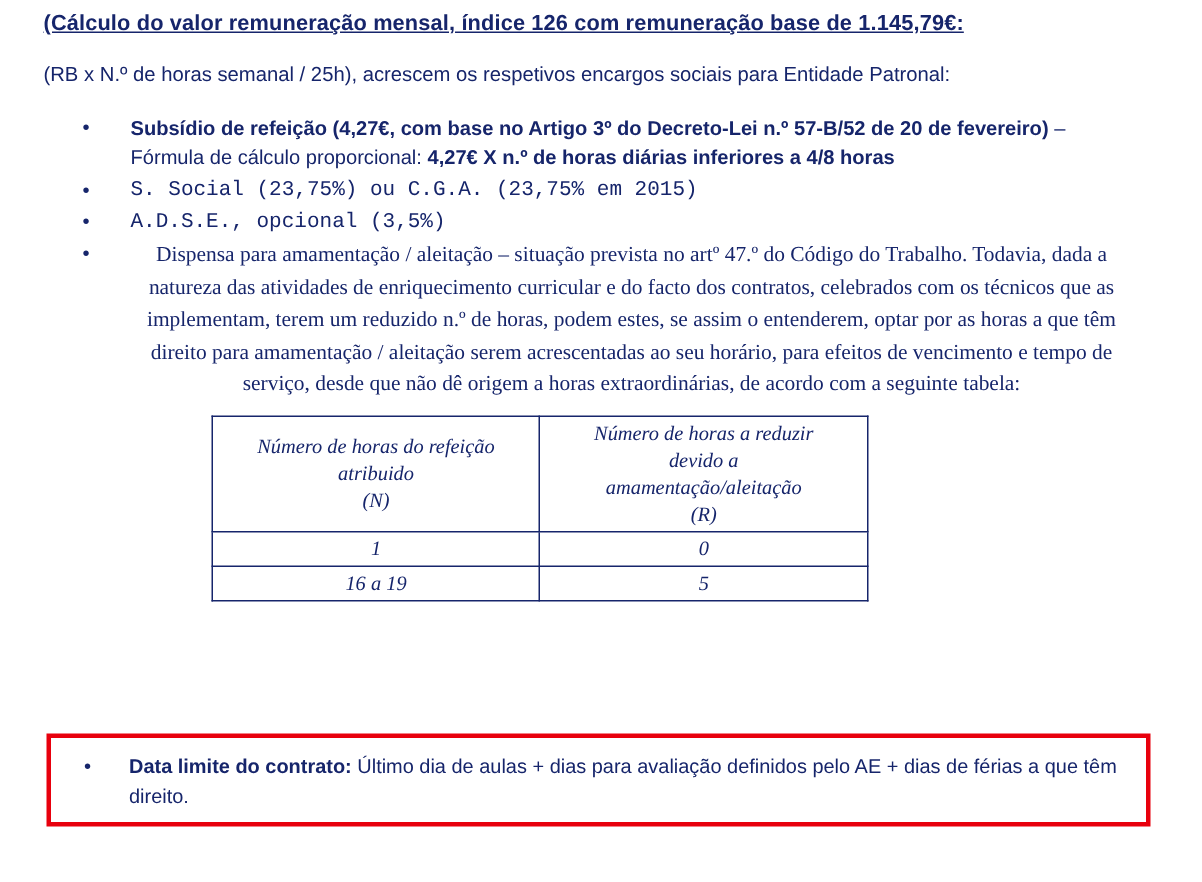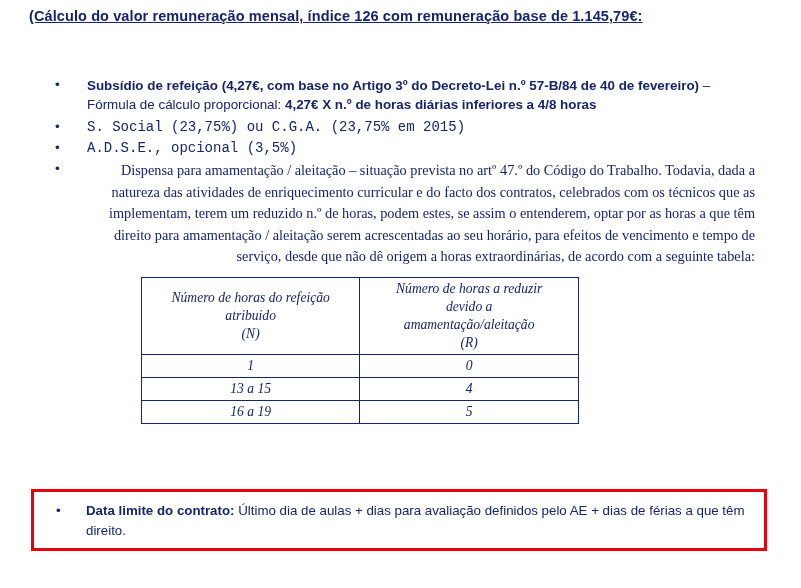--- a/index.html
+++ b/index.html
@@ -75,21 +75,21 @@
   .b1 .bullet-text .reg { font-weight: normal; }
   .b2 .bullet-text, .b3 .bullet-text {
     font-family: Liberation Mono, monospace;
     font-size: 14px;
     line-height: 19px;
   }
   .b4 .bullet-text {
     font-family: "Liberation Serif", serif;
     font-size: 14.3px;
     line-height: 21.5px;
-    text-align: right;
+    text-align: center;
   }
   .b2 { margin-top: 4px; }
   .b3 { margin-top: 1px; }
   .b4 { margin-top: 1px; }
 
   table.hours {
     position: absolute;
     left: 141px;
     top: 277px;
     width: 438px;
@@ -143,26 +143,27 @@
   }
   .highlight-content .bold { font-weight: bold; }
 </style>
 </head>
 <body>
 
 <div class="page">
 
   <div class="heading">(Cálculo do valor remuneração mensal, índice 126 com remuneração base de 1.145,79€:</div>
 
+  <div class="intro">(RB x N.º de horas semanal / 25h), acrescem os respetivos encargos sociais para Entidade Patronal:</div>
 
   <div class="bullets">
 
     <div class="bullet-row b1">
       <span class="bullet-dot">•</span>
-      <span class="bullet-text"><span>Subsídio de refeição (4,27€, com base no Artigo 3º do Decreto-Lei n.º 57-B/84 de 40 de fevereiro)</span><span class="reg"> – Fórmula de cálculo proporcional: </span><span>4,27€ X n.º de horas diárias inferiores a 4/8 horas</span></span>
+      <span class="bullet-text"><span>Subsídio de refeição (4,27€, com base no Artigo 3º do Decreto-Lei n.º 57-B/52 de 20 de fevereiro)</span><span class="reg"> – Fórmula de cálculo proporcional: </span><span>4,27€ X n.º de horas diárias inferiores a 4/8 horas</span></span>
     </div>
 
     <div class="bullet-row b2">
       <span class="bullet-dot">•</span>
       <span class="bullet-text">S. Social (23,75%) ou C.G.A. (23,75% em 2015)</span>
     </div>
 
     <div class="bullet-row b3">
       <span class="bullet-dot">•</span>
       <span class="bullet-text">A.D.S.E., opcional (3,5%)</span>
@@ -194,24 +195,20 @@
           <div>(R)</div>
         </th>
       </tr>
     </thead>
     <tbody>
       <tr>
         <td>1</td>
         <td>0</td>
       </tr>
       <tr>
-        <td>13 a 15</td>
-        <td>4</td>
-      </tr>
-      <tr>
         <td>16 a 19</td>
         <td>5</td>
       </tr>
     </tbody>
   </table>
 
   <div class="highlight-box"></div>
   <div class="highlight-content">
     <span class="bullet-dot">•</span>
     <span class="bullet-text"><span class="bold">Data limite do contrato:</span><span> Último dia de aulas + dias para avaliação definidos pelo AE + dias de férias a que têm direito.</span></span>

